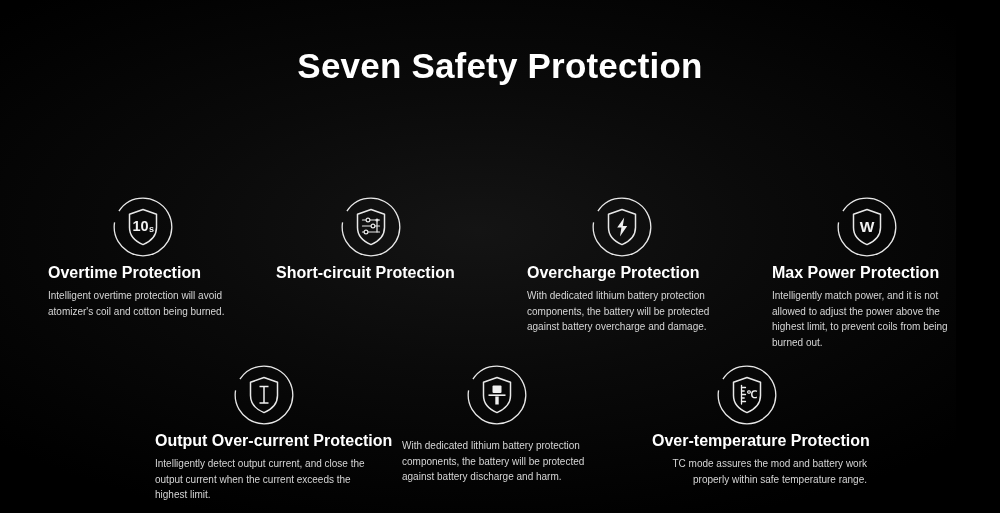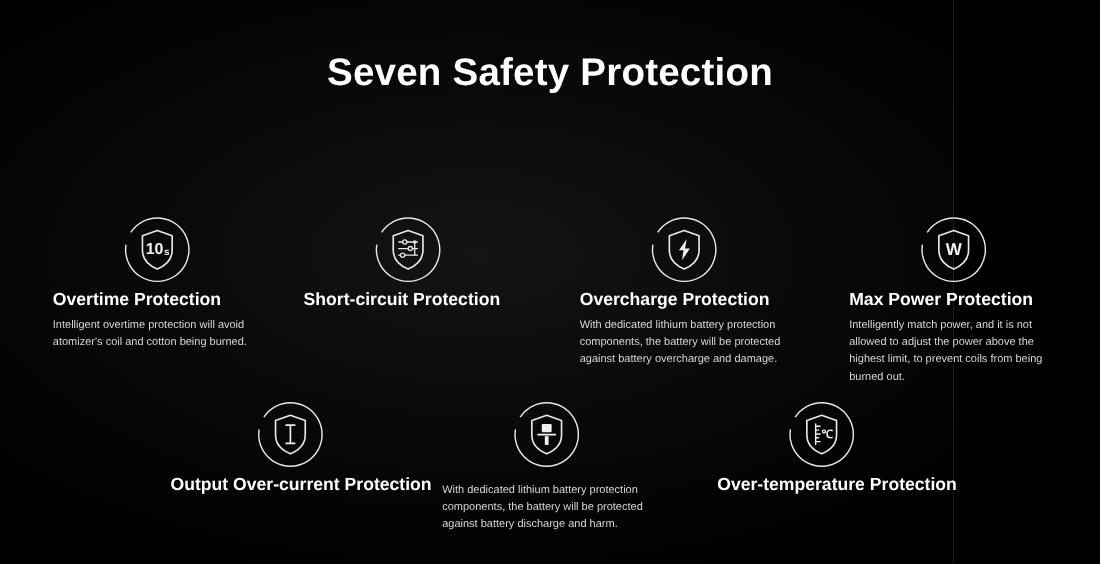--- a/index.html
+++ b/index.html
@@ -10,23 +10,23 @@
   body {
     width: 1000px;
     height: 513px;
     overflow: hidden;
     font-family: "Liberation Sans", sans-serif;
     color: #ffffff;
     position: relative;
   }
   #page {
     position: relative;
-    width: 867px;
+    width: 956px;
     height: 513px;
-    background: #737373;
+    background: #a21caf;
   }
   
   #page::before {
     content: "";
     position: absolute;
     inset: 0;
     background: radial-gradient(ellipse 70% 60% at 50% 45%, #141414 0%, #0a0a0a 45%, #000000 100%);
     pointer-events: none;
   }
   #page > * { position: relative; z-index: 1; }
@@ -149,20 +149,21 @@
         <path d="M31 13.5 L44.5 18.3 V31.5 C44.5 39.6 38.6 45.4 31 48.6 C23.4 45.4 17.5 39.6 17.5 31.5 V18.3 Z" stroke="#e8e8e8" stroke-width="1.5" fill="none" stroke-linejoin="round"></path>
         <g stroke="#f0f0f0" stroke-width="1.5" stroke-linecap="butt">
           <line x1="26.5" y1="22.5" x2="35.5" y2="22.5"></line>
           <line x1="31" y1="22.5" x2="31" y2="39"></line>
           <line x1="26.5" y1="39" x2="35.5" y2="39"></line>
         </g>
       </svg>
     </div>
     <div style="position:absolute; left:0px; top:68px; width:215px;">
       <p class="card-title">Output Over-current Protection</p>
+      <p class="card-desc">Intelligently detect output current, and close the output current when the current exceeds the highest limit.</p>
     </div>
   </div>
 
   <div class="card" style="left:402px; top:320px; width:200px;">
     <div class="icon-wrap" style="left:64px; top:0px;">
       <svg width="62" height="62" viewBox="0 0 62 62" fill="none">
         <path d="M31 2.2 A28.8 28.8 0 1 1 30.99 2.2" stroke="#e8e8e8" stroke-width="1.3" fill="none" stroke-dasharray="140 12 34 0" stroke-linecap="butt"></path>
         <path d="M31 13.5 L44.5 18.3 V31.5 C44.5 39.6 38.6 45.4 31 48.6 C23.4 45.4 17.5 39.6 17.5 31.5 V18.3 Z" stroke="#e8e8e8" stroke-width="1.5" fill="none" stroke-linejoin="round"></path>
         <rect x="26.5" y="21.5" width="9" height="7.5" rx="1" fill="#f0f0f0"></rect>
         <line x1="22.5" y1="31.2" x2="39.5" y2="31.2" stroke="#f0f0f0" stroke-width="1.6"></line>
@@ -185,16 +186,17 @@
           <line x1="25.5" y1="27" x2="28.2" y2="27"></line>
           <line x1="25.5" y1="30.5" x2="29.5" y2="30.5"></line>
           <line x1="25.5" y1="34" x2="28.2" y2="34"></line>
           <line x1="25.5" y1="37.5" x2="29.5" y2="37.5"></line>
         </g>
         <text x="36" y="34" text-anchor="middle" font-family="Liberation Sans, sans-serif" font-size="10.5" font-weight="bold" fill="#f2f2f2">℃</text>
       </svg>
     </div>
     <div style="position:absolute; left:0px; top:68px; width:215px;text-align:right;">
       <p class="card-title">Over-temperature Protection</p>
+      <p class="card-desc">TC mode assures the mod and battery work properly within safe temperature range.</p>
     </div>
   </div>
 
 </div>
 
 </body></html>

